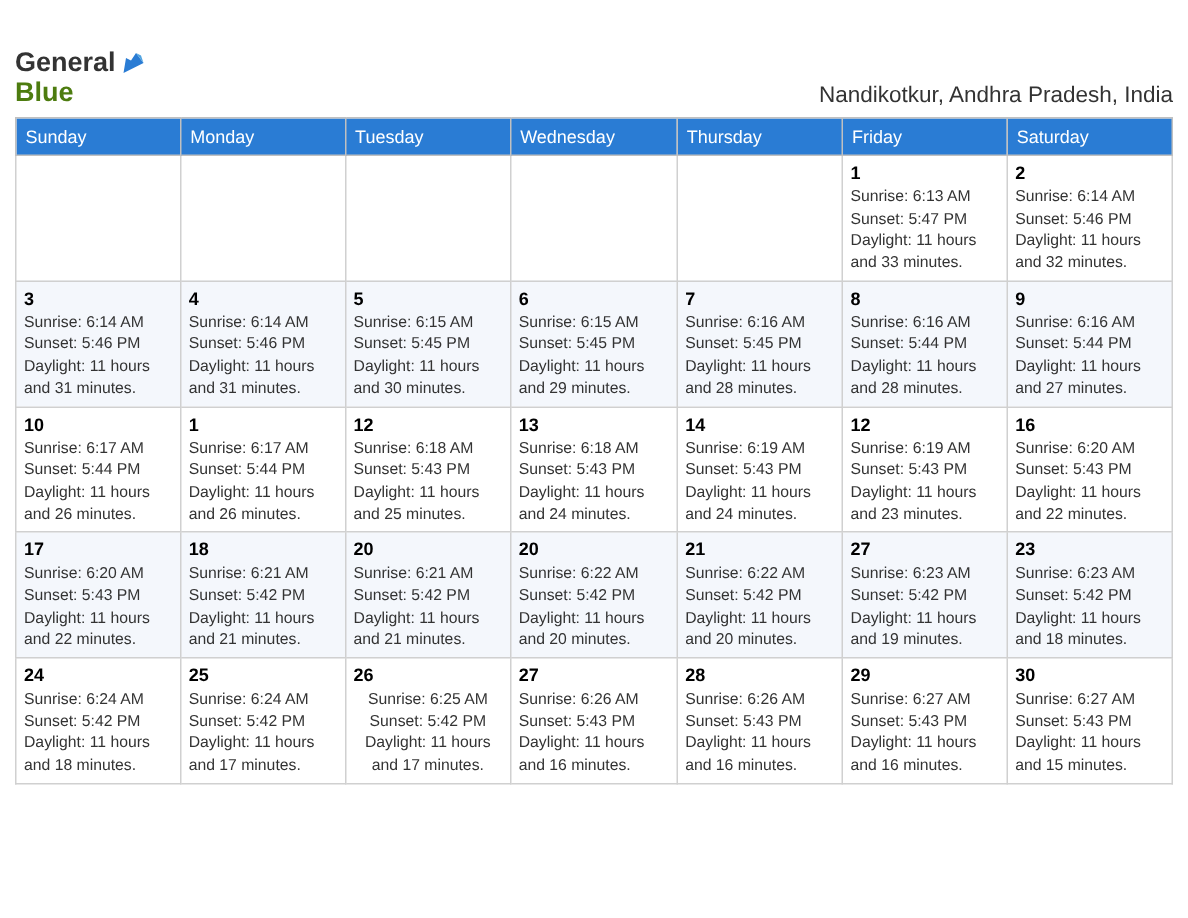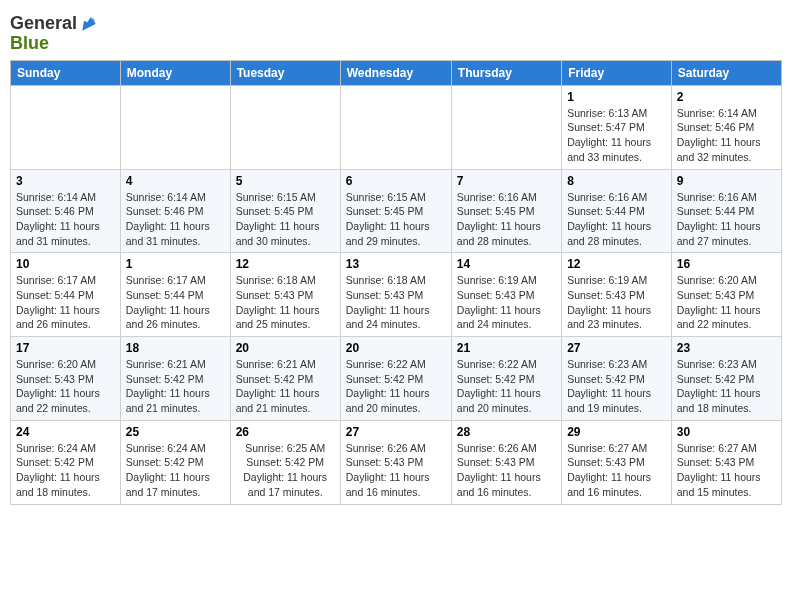--- a/index.html
+++ b/index.html
@@ -8,20 +8,21 @@
       background: #fff;
       width: 792px;
       min-height: 612px;
       padding: 10px;
     }
     .header-area {
       display: flex;
       align-items: flex-end;
       justify-content: space-between;
       margin-bottom: 6px;
+      margin-top: 18px;
     }
     .logo {
       display: flex;
       align-items: center;
       margin-top: 4px;
     }
     .logo-text {
       font-size: 18px;
       font-weight: bold;
       line-height: 1.1;
@@ -49,21 +50,21 @@
       width: 100%;
       border-collapse: collapse;
       font-size: 11px;
     }
     thead tr th {
       background-color: #2a7cd4;
       color: #fff;
       text-align: left;
       padding: 5px 6px;
       font-size: 12px;
-      font-weight: bold;
+      font-weight: normal;
       border: 1px solid #c0c0c0;
     }
     tbody tr td {
       border: 1px solid #d0d0d0;
       vertical-align: top;
       padding: 4px 5px;
       width: 113px;
       min-height: 70px;
       height: 80px;
       background: #fff;
@@ -95,20 +96,21 @@
         <span class="logo-text logo-general">General</span>
         <svg class="logo-icon" viewBox="0 0 24 24">
           <polygon points="4,20 20,12 14,4 10,10 6,8" fill="#2a7cd4"></polygon>
           <polygon points="14,4 20,12 18,6" fill="#4fa3e0"></polygon>
         </svg>
       </div>
       <div><span class="logo-text logo-blue">Blue</span></div>
     </div>
   </div>
   <div class="title-block">
+    <div class="location-title">Nandikotkur, Andhra Pradesh, India</div>
   </div>
 </div>
 
 <table>
   <thead>
     <tr id="header-row">
         <th>Sunday</th>
         <th>Monday</th>
         <th>Tuesday</th>
         <th>Wednesday</th>

